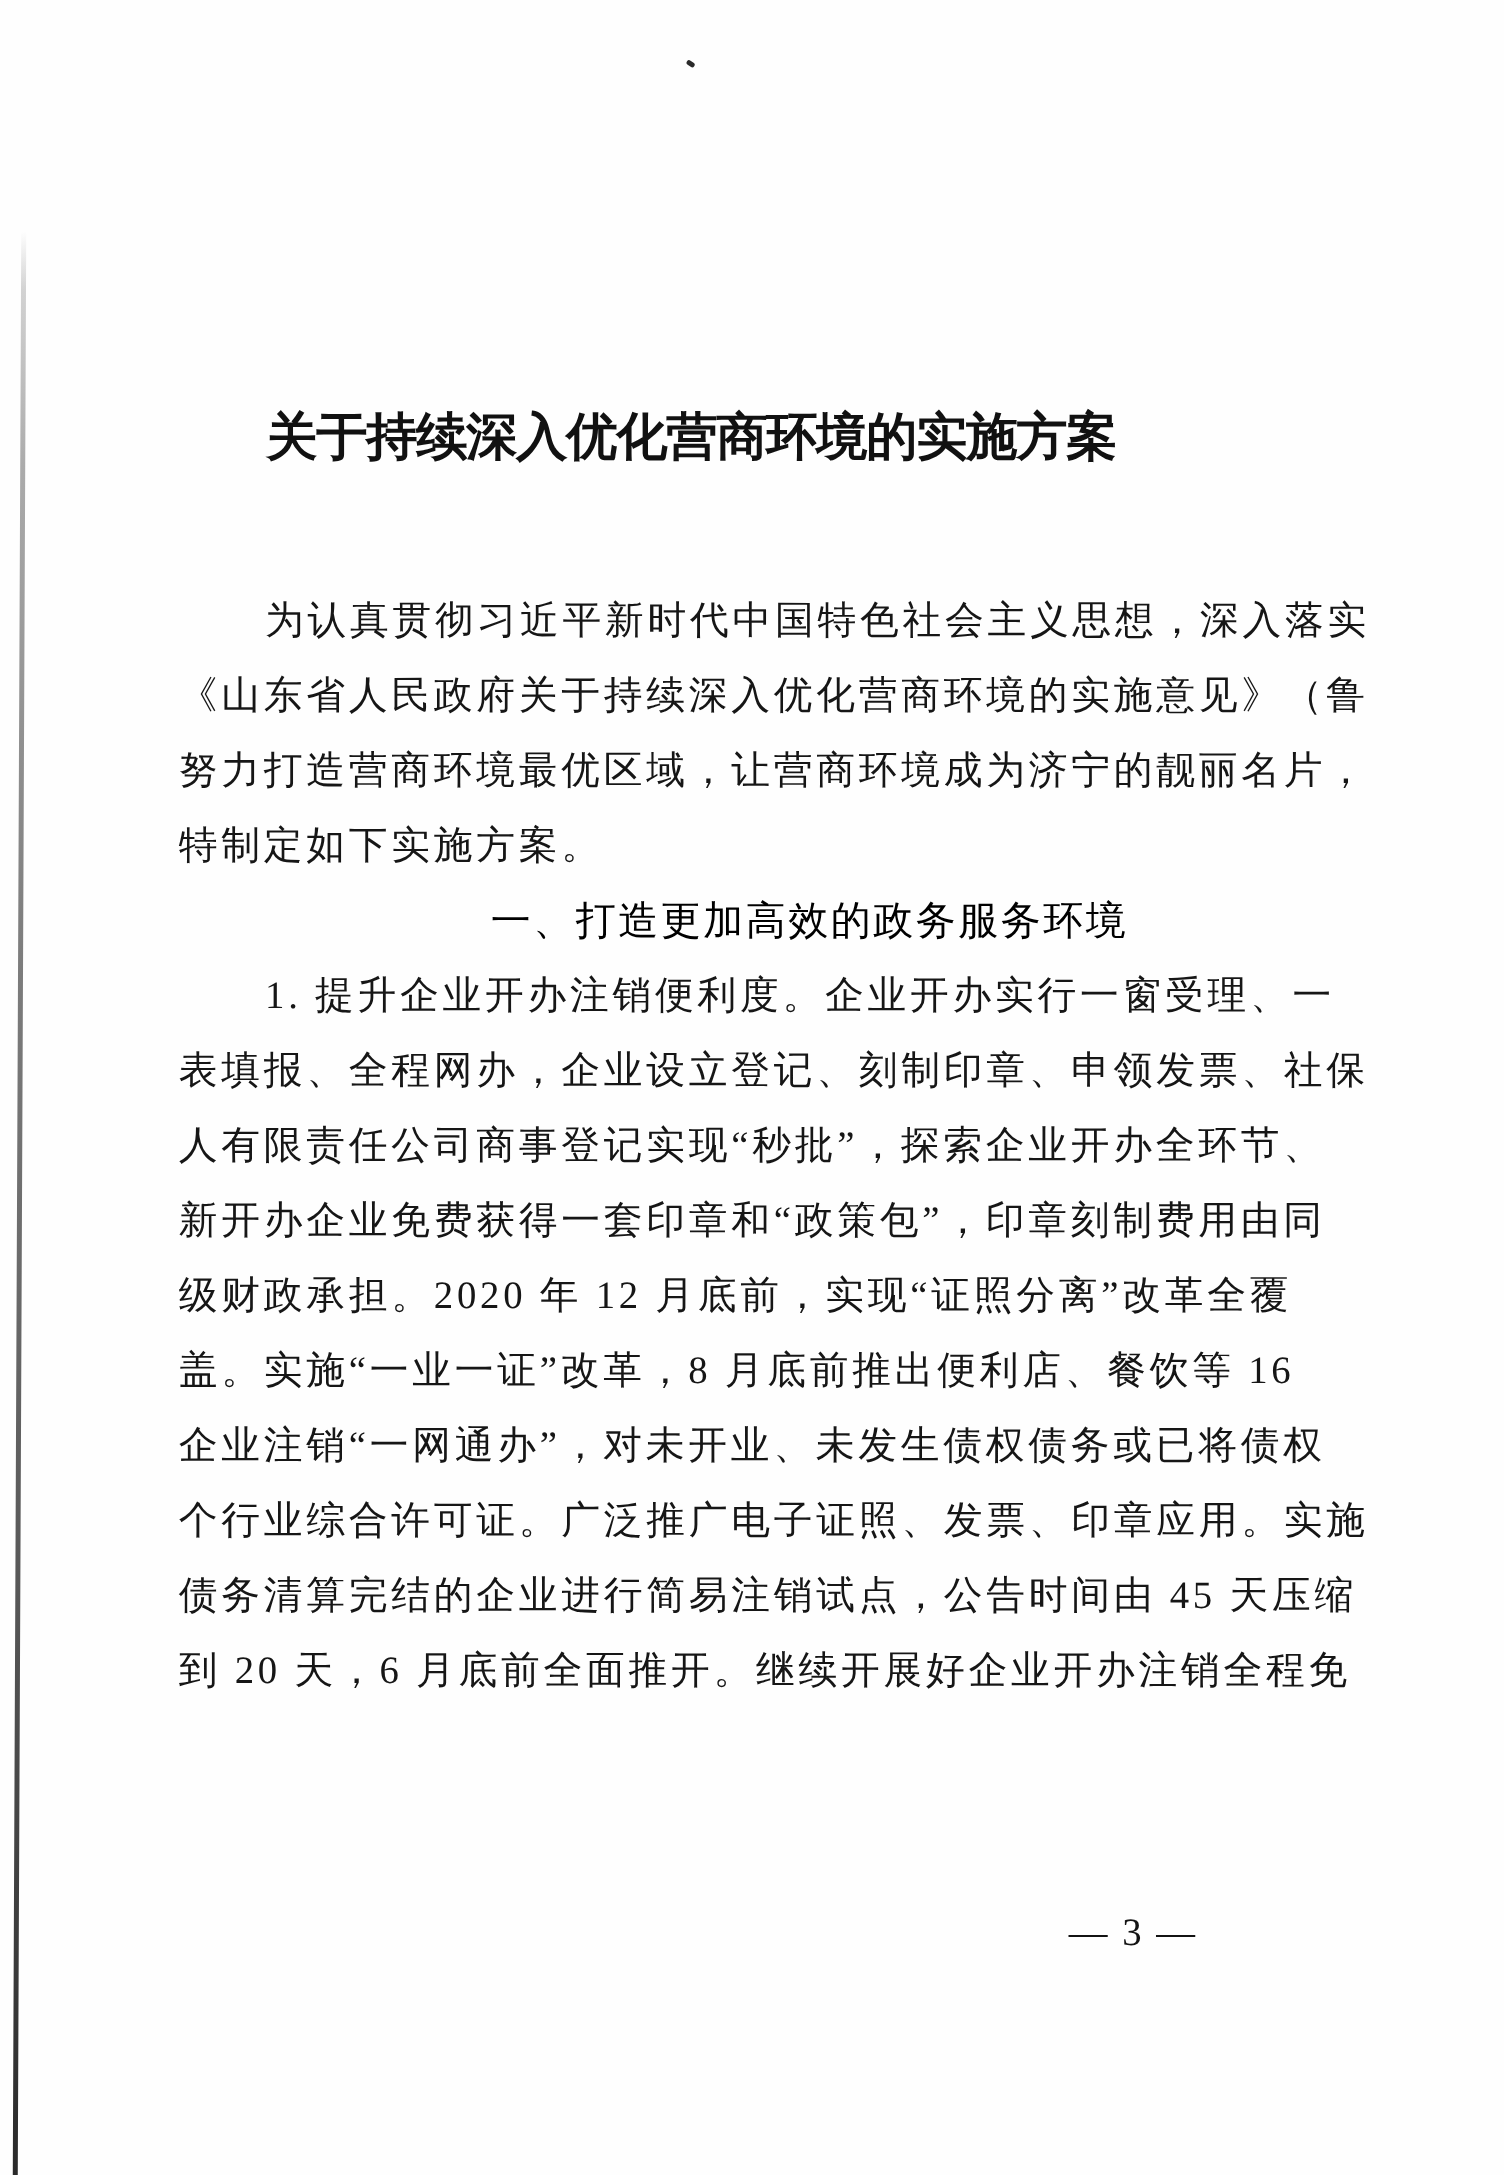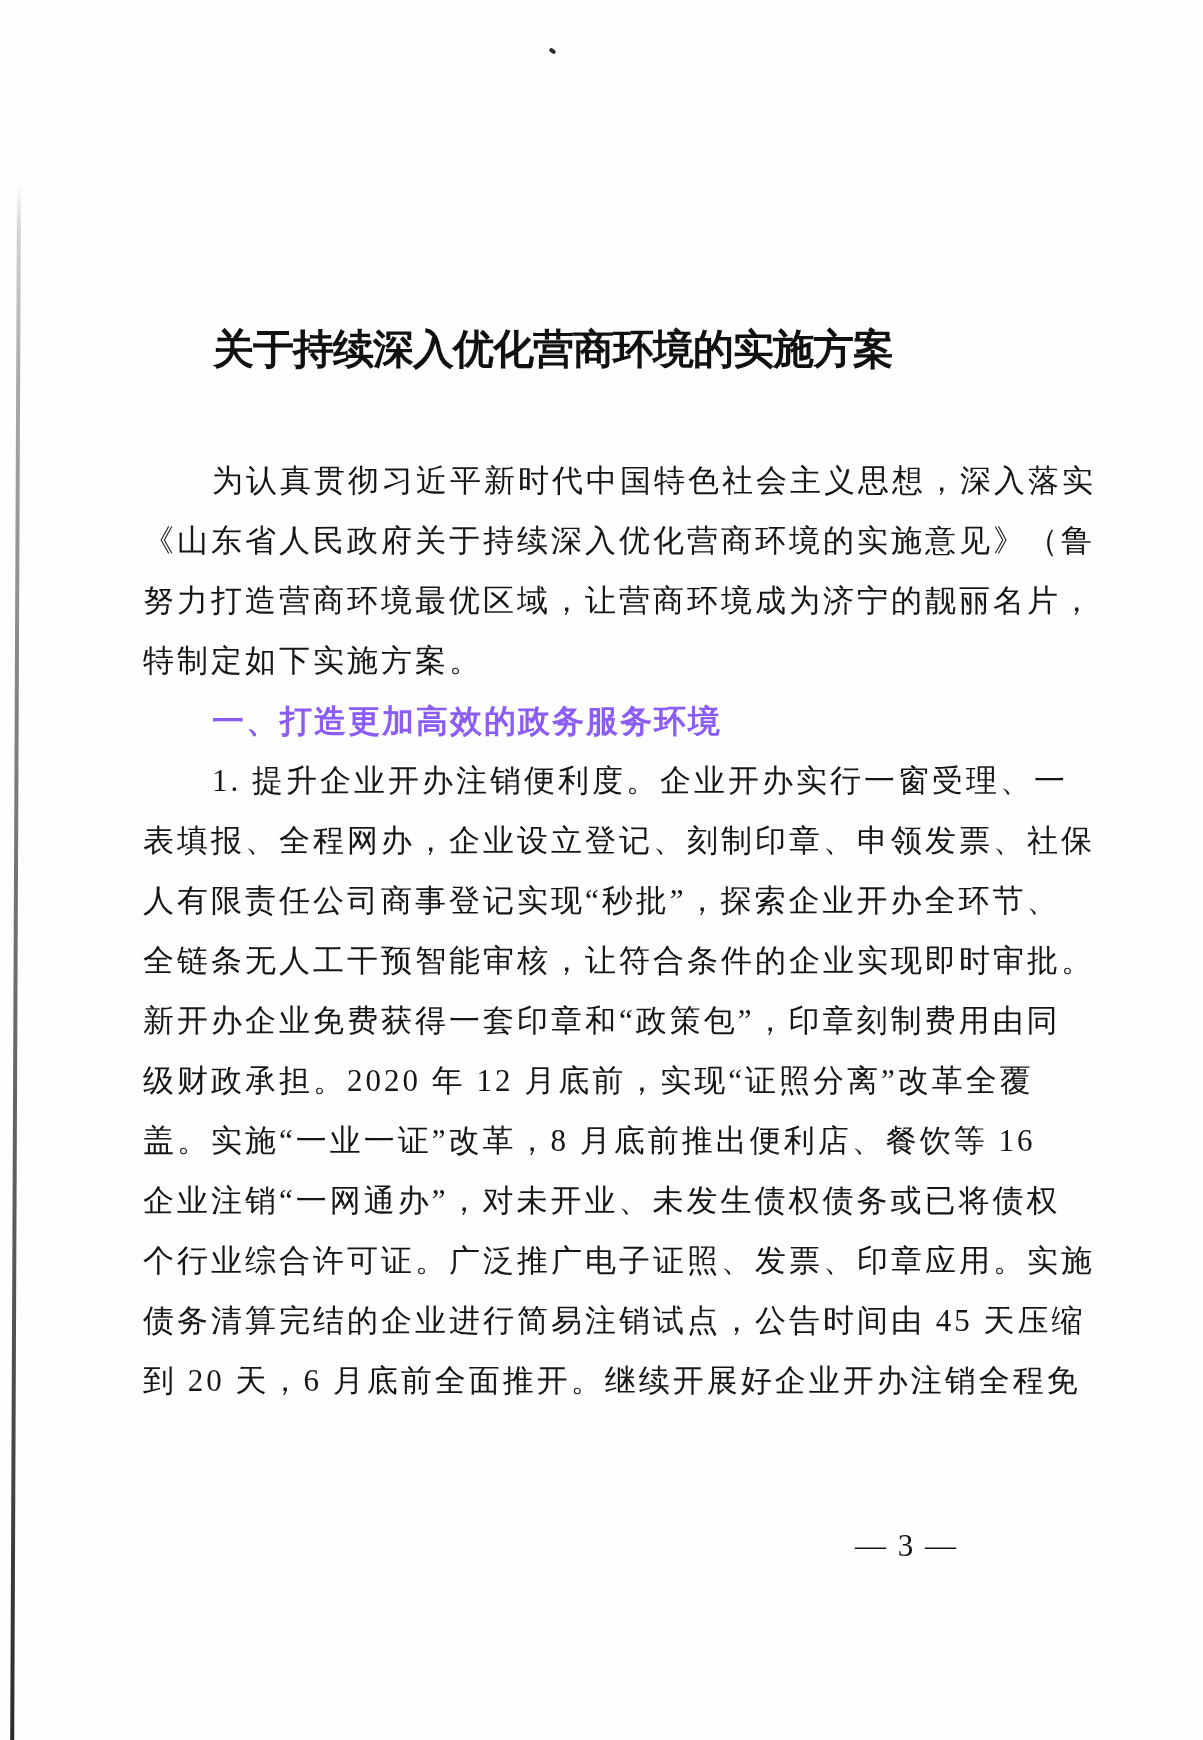--- a/index.html
+++ b/index.html
@@ -53,41 +53,42 @@
     font-family: "Liberation Sans", "DejaVu Sans", sans-serif;
     font-weight: bold;
     font-size: 41px;
     letter-spacing: -1px;
     white-space: nowrap;
     color: #111;
   }
   .body-block {
     position: absolute;
     left: 143px;
-    top: 451px;
+    top: 466px;
     width: 940px;
   }
   .line {
     height: 60px;
     line-height: 60px;
     font-size: 31px;
     letter-spacing: 3px;
     white-space: nowrap;
     font-weight: 500;
     color: #161616;
   }
   .line.indent {
     padding-left: 69px;
   }
   .line.heading {
     font-family: "Liberation Sans", "DejaVu Sans", sans-serif;
-    font-weight: bold;
+    font-weight: normal;
     font-size: 32px;
     letter-spacing: 2px;
-    color: #8b5cf6;
+    color: #000000;
+    text-align: center;
   }
   .page-number {
     position: absolute;
     top: 1528px;
     right: 245px;
     font-size: 31px;
     letter-spacing: 2px;
     color: #131313;
     white-space: nowrap;
   }
@@ -106,21 +107,20 @@
     <div class="line indent">为认真贯彻习近平新时代中国特色社会主义思想，深入落实</div>
     <div class="line">《山东省人民政府关于持续深入优化营商环境的实施意见》（鲁</div>
     <div class="line">努力打造营商环境最优区域，让营商环境成为济宁的靓丽名片，</div>
     <div class="line">特制定如下实施方案。</div>
 
     <div class="line heading indent">一、打造更加高效的政务服务环境</div>
 
     <div class="line indent">1. 提升企业开办注销便利度。企业开办实行一窗受理、一</div>
     <div class="line">表填报、全程网办，企业设立登记、刻制印章、申领发票、社保</div>
     <div class="line">人有限责任公司商事登记实现“秒批”，探索企业开办全环节、</div>
-    <div class="line">全链条无人工干预智能审核，让符合条件的企业实现即时审批。</div>
     <div class="line">新开办企业免费获得一套印章和“政策包”，印章刻制费用由同</div>
     <div class="line">级财政承担。2020 年 12 月底前，实现“证照分离”改革全覆</div>
     <div class="line">盖。实施“一业一证”改革，8 月底前推出便利店、餐饮等 16</div>
     <div class="line">企业注销“一网通办”，对未开业、未发生债权债务或已将债权</div>
     <div class="line">个行业综合许可证。广泛推广电子证照、发票、印章应用。实施</div>
     <div class="line">债务清算完结的企业进行简易注销试点，公告时间由 45 天压缩</div>
     <div class="line">到 20 天，6 月底前全面推开。继续开展好企业开办注销全程免</div>
   </div>
 
   <div class="page-number">— 3 —</div>

